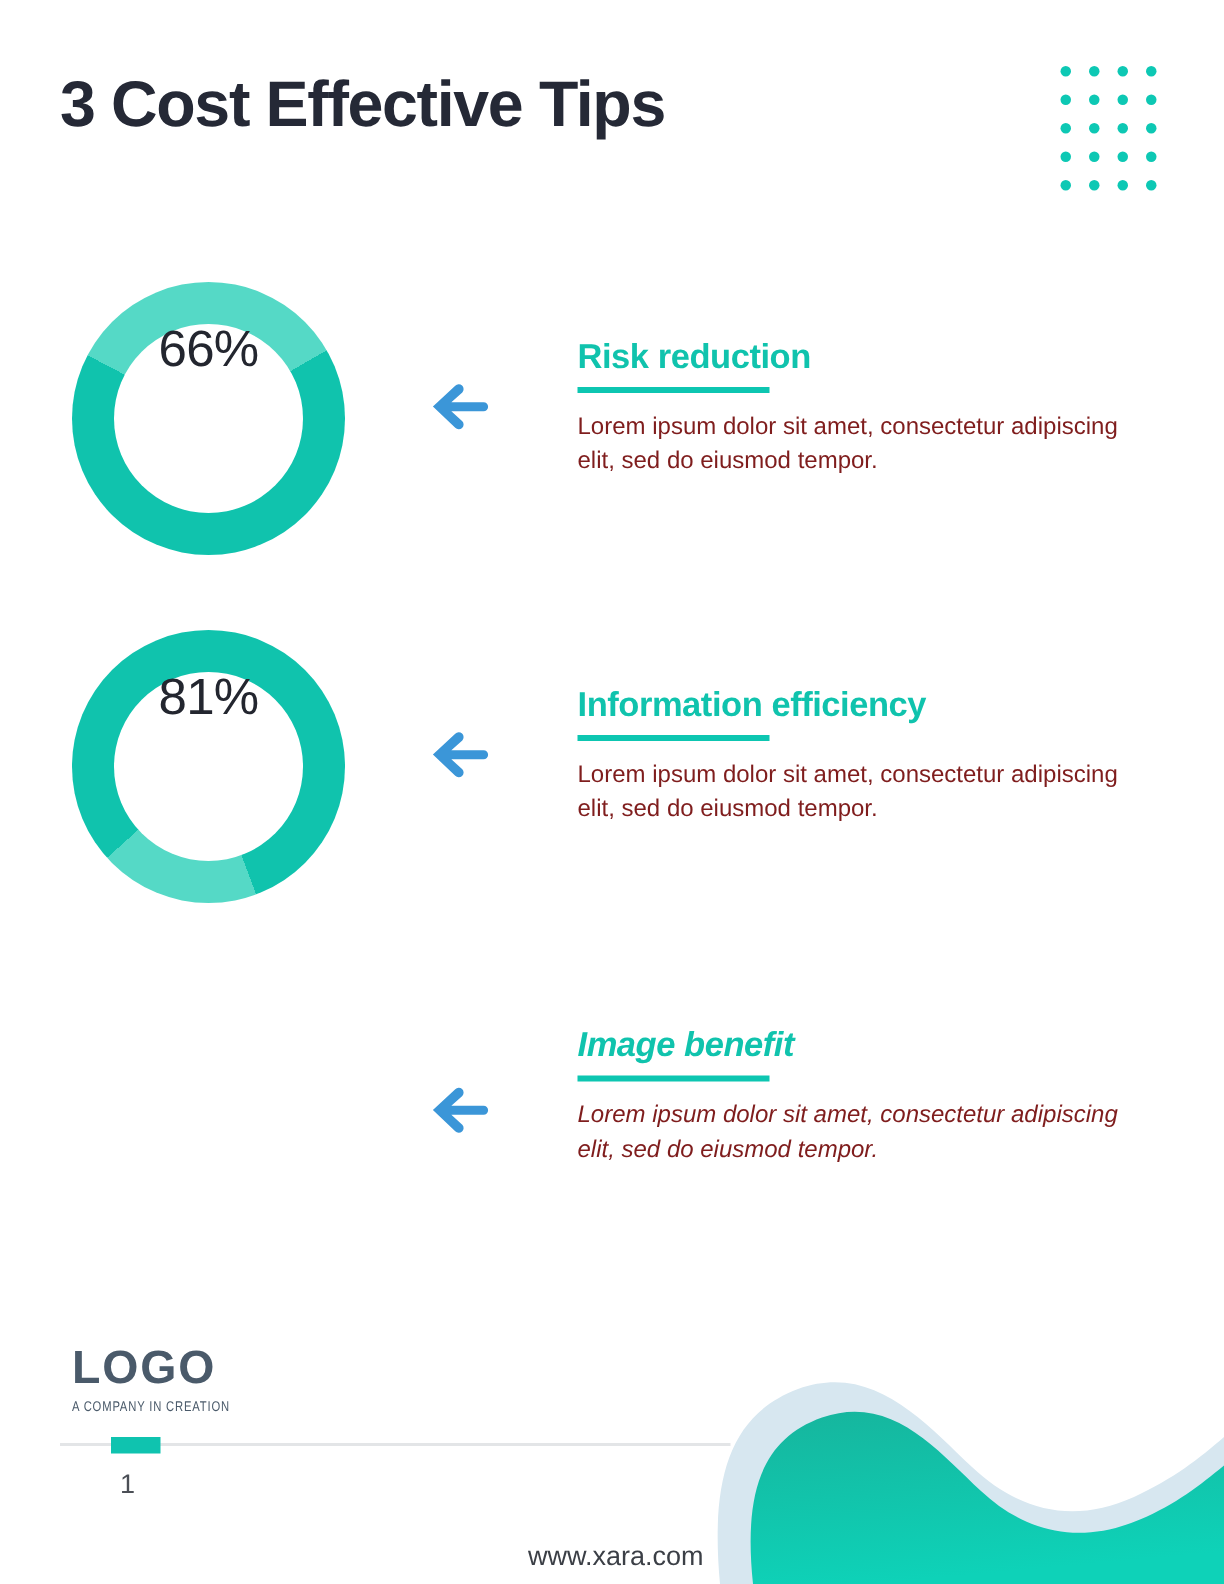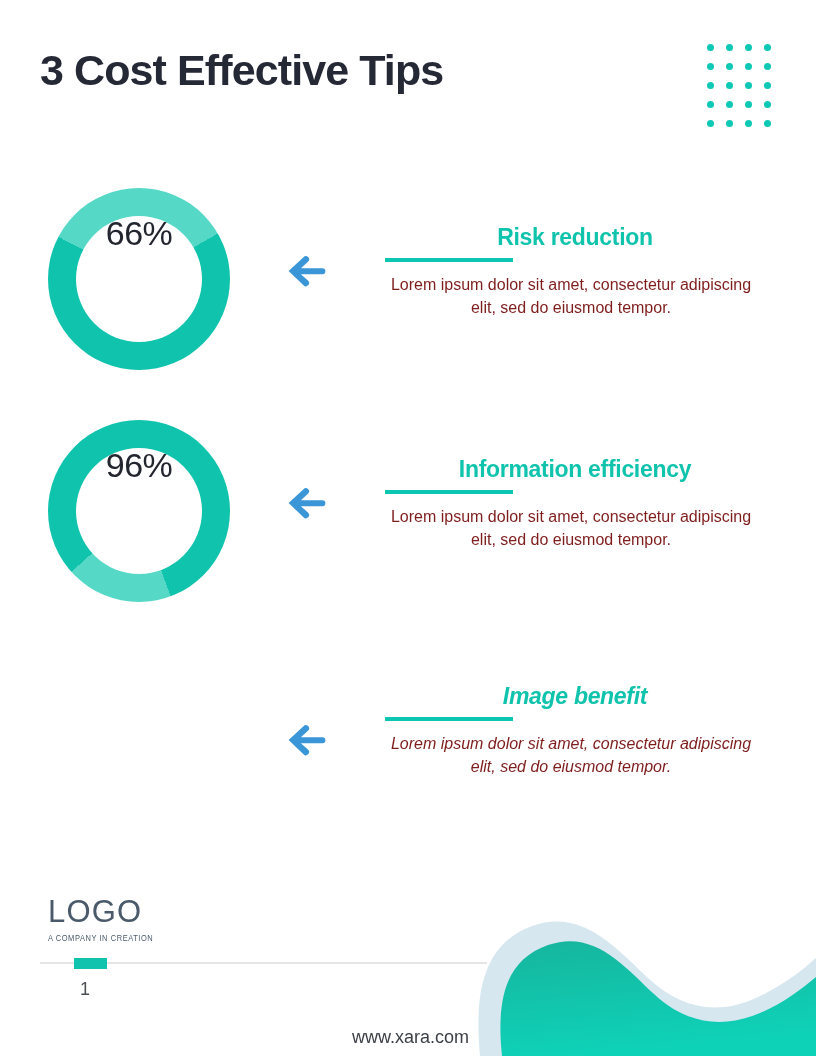--- a/index.html
+++ b/index.html
@@ -101,21 +101,20 @@
     top: 72px;
     width: 40px;
     height: 34px;
   }
 
   
   .tip-text {
     position: absolute;
     left: 385px;
     width: 380px;
-    text-align: center;
   }
   .tip-text.t1 { top: 42px; }
   .tip-text.t2 { top: 42px; }
   .tip-text.t3 { top: 32px; font-style: italic; }
 
   .tip-heading {
     font-size: 23px;
     font-weight: bold;
     color: #10c3ad;
     letter-spacing: -0.3px;
@@ -138,21 +137,21 @@
 
   
   .logo-block {
     position: absolute;
     left: 48px;
     top: 896px;
     width: 200px;
   }
   .logo-word {
     font-size: 31px;
-    font-weight: 400;
+    font-weight: 700;
     letter-spacing: 1.2px;
     color: #4a5a6a;
     line-height: 1;
   }
   .logo-tag {
     margin-top: 5px;
     font-size: 7.5px;
     letter-spacing: 0.55px;
     color: #4a5a6a;
     font-weight: 500;
@@ -244,21 +243,21 @@
     <div class="tip-text t1">
       <div class="tip-heading">Risk reduction</div>
       <div class="tip-rule"></div>
       <div class="tip-body">Lorem ipsum dolor sit amet, consectetur adipiscing elit, sed do eiusmod tempor.</div>
     </div>
   </div>
 
   <div class="tip-row row-2">
     <div class="donut" id="donut-1" style="background: conic-gradient(from 228deg, rgb(16, 195, 173) 0deg, rgb(16, 195, 173) 291.6deg, rgb(85, 217, 198) 291.6deg, rgb(85, 217, 198) 360deg);">
       <div class="hole">
-        <span class="pct">96%</span>
+        <span class="pct">81%</span>
       </div>
     </div>
     <svg class="arrow-icon" viewBox="0 0 40 34">
       <path d="M1.6 17 L16.5 3.2 A3.2 3.2 0 0 1 21.2 7.6 L13.9 14.2 L35.4 14.2 A3.0 3.0 0 0 1 35.4 20.2 L13.9 20.2 L21.2 26.8 A3.2 3.2 0 0 1 16.5 31.2 Z" fill="#3b96d8"></path>
     </svg>
     <div class="tip-text t2">
       <div class="tip-heading">Information efficiency</div>
       <div class="tip-rule"></div>
       <div class="tip-body">Lorem ipsum dolor sit amet, consectetur adipiscing elit, sed do eiusmod tempor.</div>
     </div>

